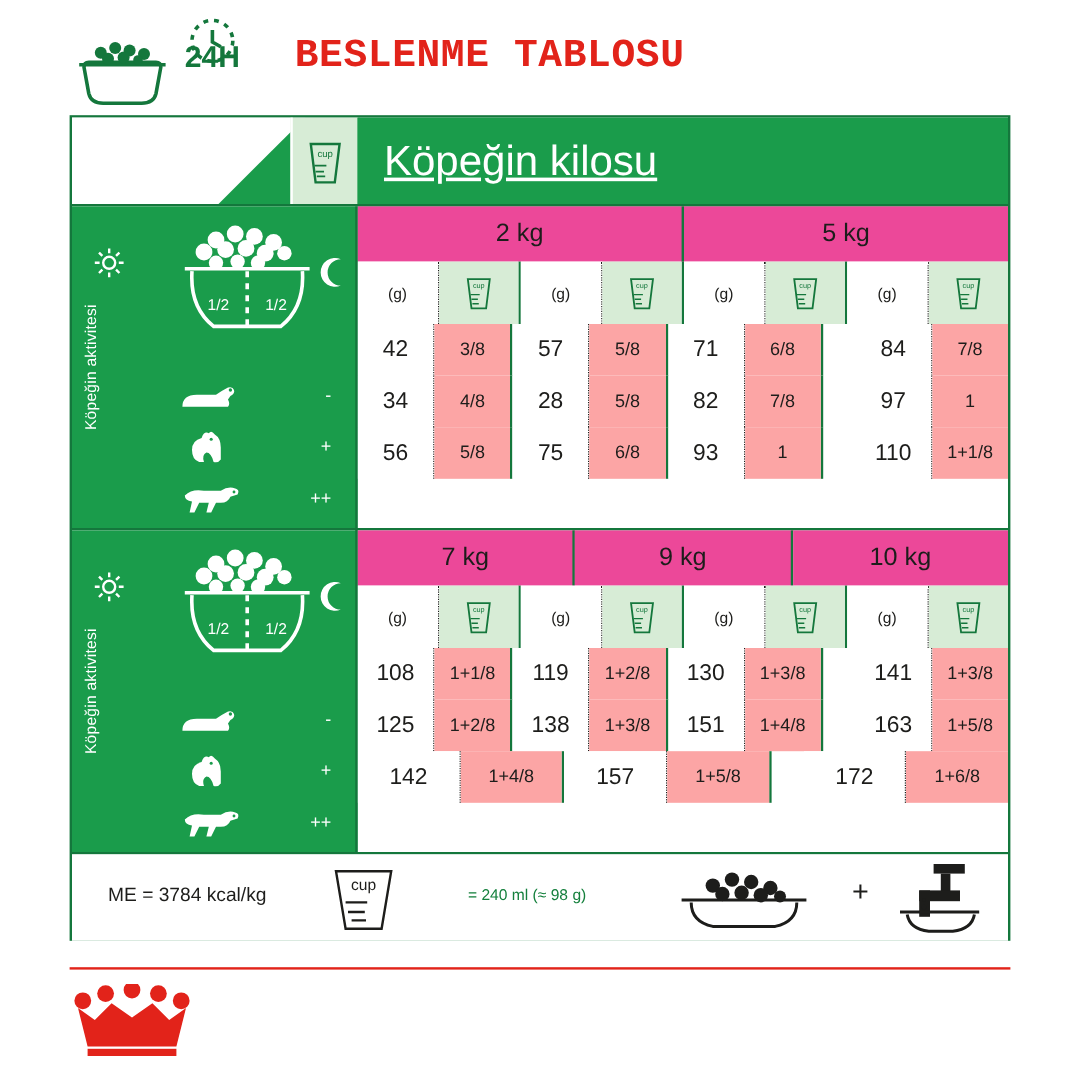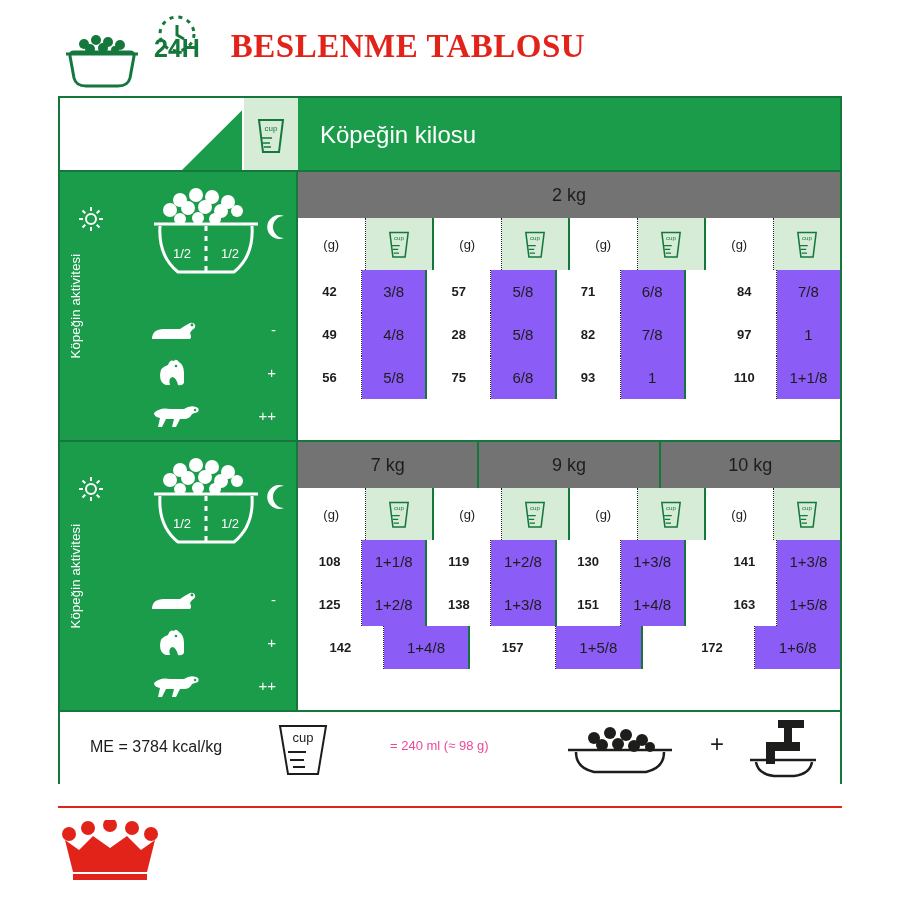--- a/index.html
+++ b/index.html
@@ -18,21 +18,21 @@
 
   
   .title {
     position: absolute;
     top: 28px; left: 0; width: 816px;
     text-align: center;
     font-size: 33px;
     font-weight: bold;
     letter-spacing: 0.5px;
     color: #e2231a;
-    font-family: Liberation Serif, serif;
+    font-family: Liberation Mono, monospace;
   }
 
   
   .table-frame {
     position: absolute;
     left: 58px; top: 96px;
     width: 784px; height: 688px;
     border: 2px solid #14773c;
     background: #ffffff;
   }
@@ -61,21 +61,22 @@
     border-left: 2px solid #ffffff;
     display: flex; align-items: center; justify-content: center;
   }
   .hdr-main {
     position: absolute; left: 238px; top: 0;
     width: 542px; height: 74px;
     background: #1a9c4b;
     display: flex; align-items: center;
     padding-left: 22px;
     color: #ffffff;
-    font-size: 24px;
+    font-size: 35px;
+    text-decoration: underline;
   }
 
   
   .bowl-24h {
     position: absolute; left: -4px; top: -84px;
     width: 190px; height: 84px;
   }
   .h24 {
     position: absolute;
     left: 94px; top: -64px;
@@ -110,24 +111,24 @@
     position: absolute; left: 238px;
     width: 542px;
   }
   .data-area.d1 { top: 74px; height: 268px; }
   .data-area.d2 { top: 344px; height: 268px; }
 
   .kg-row { display: flex; height: 46px; }
   .kg-cell {
     flex: 1 1 0;
     display: flex; align-items: center; justify-content: center;
-    font-size: 18px;
+    font-size: 21px;
     color: #1d1d1b;
     border-right: 2px solid #14773c;
-    background: #737373;
+    background: #ec4899;
   }
   .kg-cell:last-child { border-right: none; }
 
   .unit-row { display: flex; height: 52px; }
   .unit-grp {
     flex: 1 1 0;
     display: flex;
     border-right: 2px solid #14773c;
   }
   .unit-grp:last-child { border-right: none; }
@@ -147,30 +148,29 @@
   .val-row { display: flex; height: 43px; }
   .val-grp {
     flex: 1 1 0;
     display: flex;
     border-right: 2px solid #14773c;
   }
   .val-grp:last-child { border-right: none; padding-left: 27px; }
   .val-g {
     flex: 1 1 0;
     display: flex; align-items: center; justify-content: center;
-    font-size: 13px; color: #1d1d1b;
+    font-size: 19px; color: #1d1d1b;
     background: #ffffff;
     border-right: 1px dotted #1d1d1b;
-    font-weight: bold;
   }
   .val-c {
     flex: 1 1 0;
     display: flex; align-items: center; justify-content: center;
     font-size: 15px; color: #1d1d1b;
-    background: #8b5cf6;
+    background: #fca5a5;
   }
 
   
   .mid-sep {
     position: absolute; left: 0; top: 342px;
     width: 780px; height: 2px;
     background: #14773c;
   }
   .bot-sep {
     position: absolute; left: 0; top: 612px;
@@ -217,21 +217,21 @@
     position: absolute; left: 0; top: 614px;
     width: 780px; height: 72px;
     background: #ffffff;
   }
   .me-text {
     position: absolute; left: 30px; top: 26px;
     font-size: 16px; color: #1d1d1b;
   }
   .cup-eq {
     position: absolute; left: 330px; top: 26px;
-    font-size: 13px; color: #ec4899;
+    font-size: 13px; color: #15803d;
   }
   .plus-sign {
     position: absolute; left: 650px; top: 18px;
     font-size: 24px; color: #1d1d1b;
   }
 
   
   .red-rule {
     position: absolute; left: 58px; top: 806px;
     width: 784px; height: 2px; background: #e2231a;
@@ -362,20 +362,21 @@
             </svg>
             <span class="act-sign">++</span>
           </div>
         </div>
       </div>
     </div>
 
     <div class="data-area d1">
       <div class="kg-row">
         <div class="kg-cell">2 kg</div>
+        <div class="kg-cell">5 kg</div>
       </div>
 
       <div class="unit-row">
         <div class="unit-grp">
           <div class="unit-g">(g)</div>
           <div class="unit-c">
             <svg width="26" height="32" viewBox="0 0 34 42">
                 <path d="M5,6 L29,6 L25,38 L9,38 Z" fill="none" stroke="#14773c" stroke-width="2"></path>
                 <text x="17" y="16" font-size="8" text-anchor="middle" fill="#14773c" font-family="Liberation Sans, sans-serif">cup</text>
                 <path d="M8,23 L18,23 M9,28 L16,28 M10,33 L17,33" stroke="#14773c" stroke-width="1.6"></path>
@@ -427,21 +428,21 @@
             <div class="val-g">71</div>
             <div class="val-c">6/8</div>
           </div>
         <div class="val-grp">
             <div class="val-g">84</div>
             <div class="val-c">7/8</div>
           </div>
       </div>
       <div class="val-row">
         <div class="val-grp">
-            <div class="val-g">49</div>
+            <div class="val-g">34</div>
             <div class="val-c">4/8</div>
           </div>
         <div class="val-grp">
             <div class="val-g">28</div>
             <div class="val-c">5/8</div>
           </div>
         <div class="val-grp">
             <div class="val-g">82</div>
             <div class="val-c">7/8</div>
           </div>

